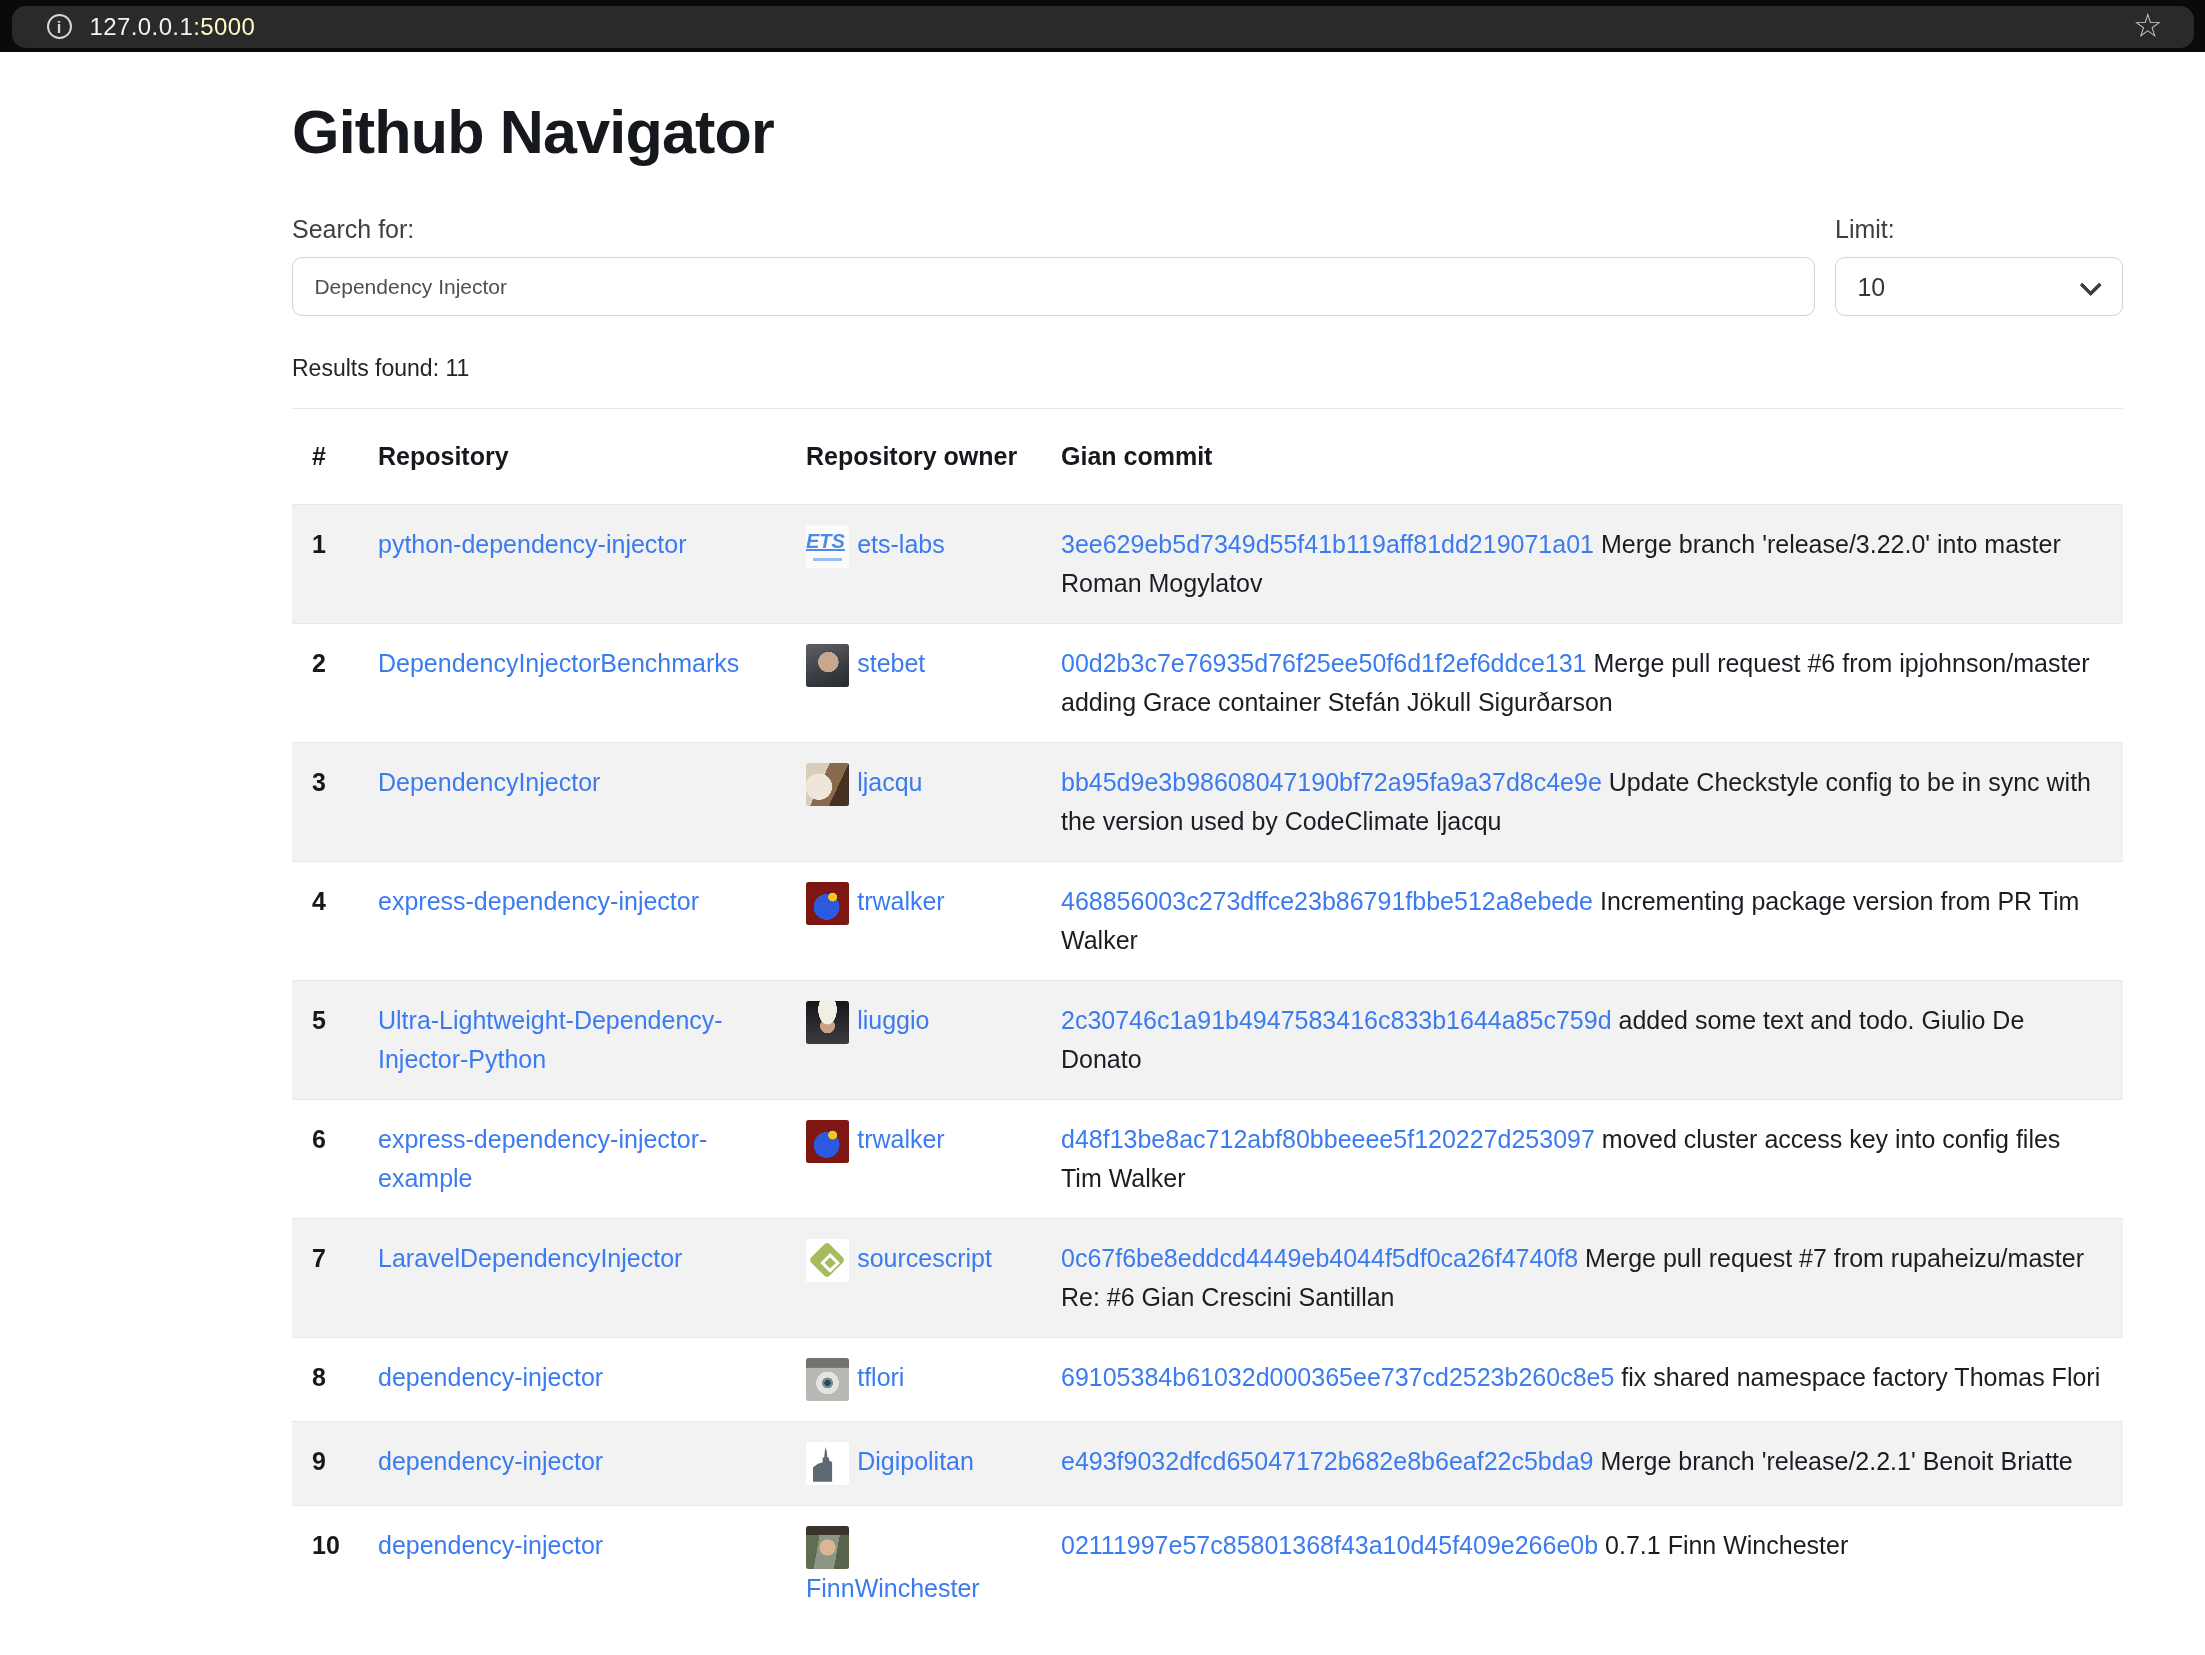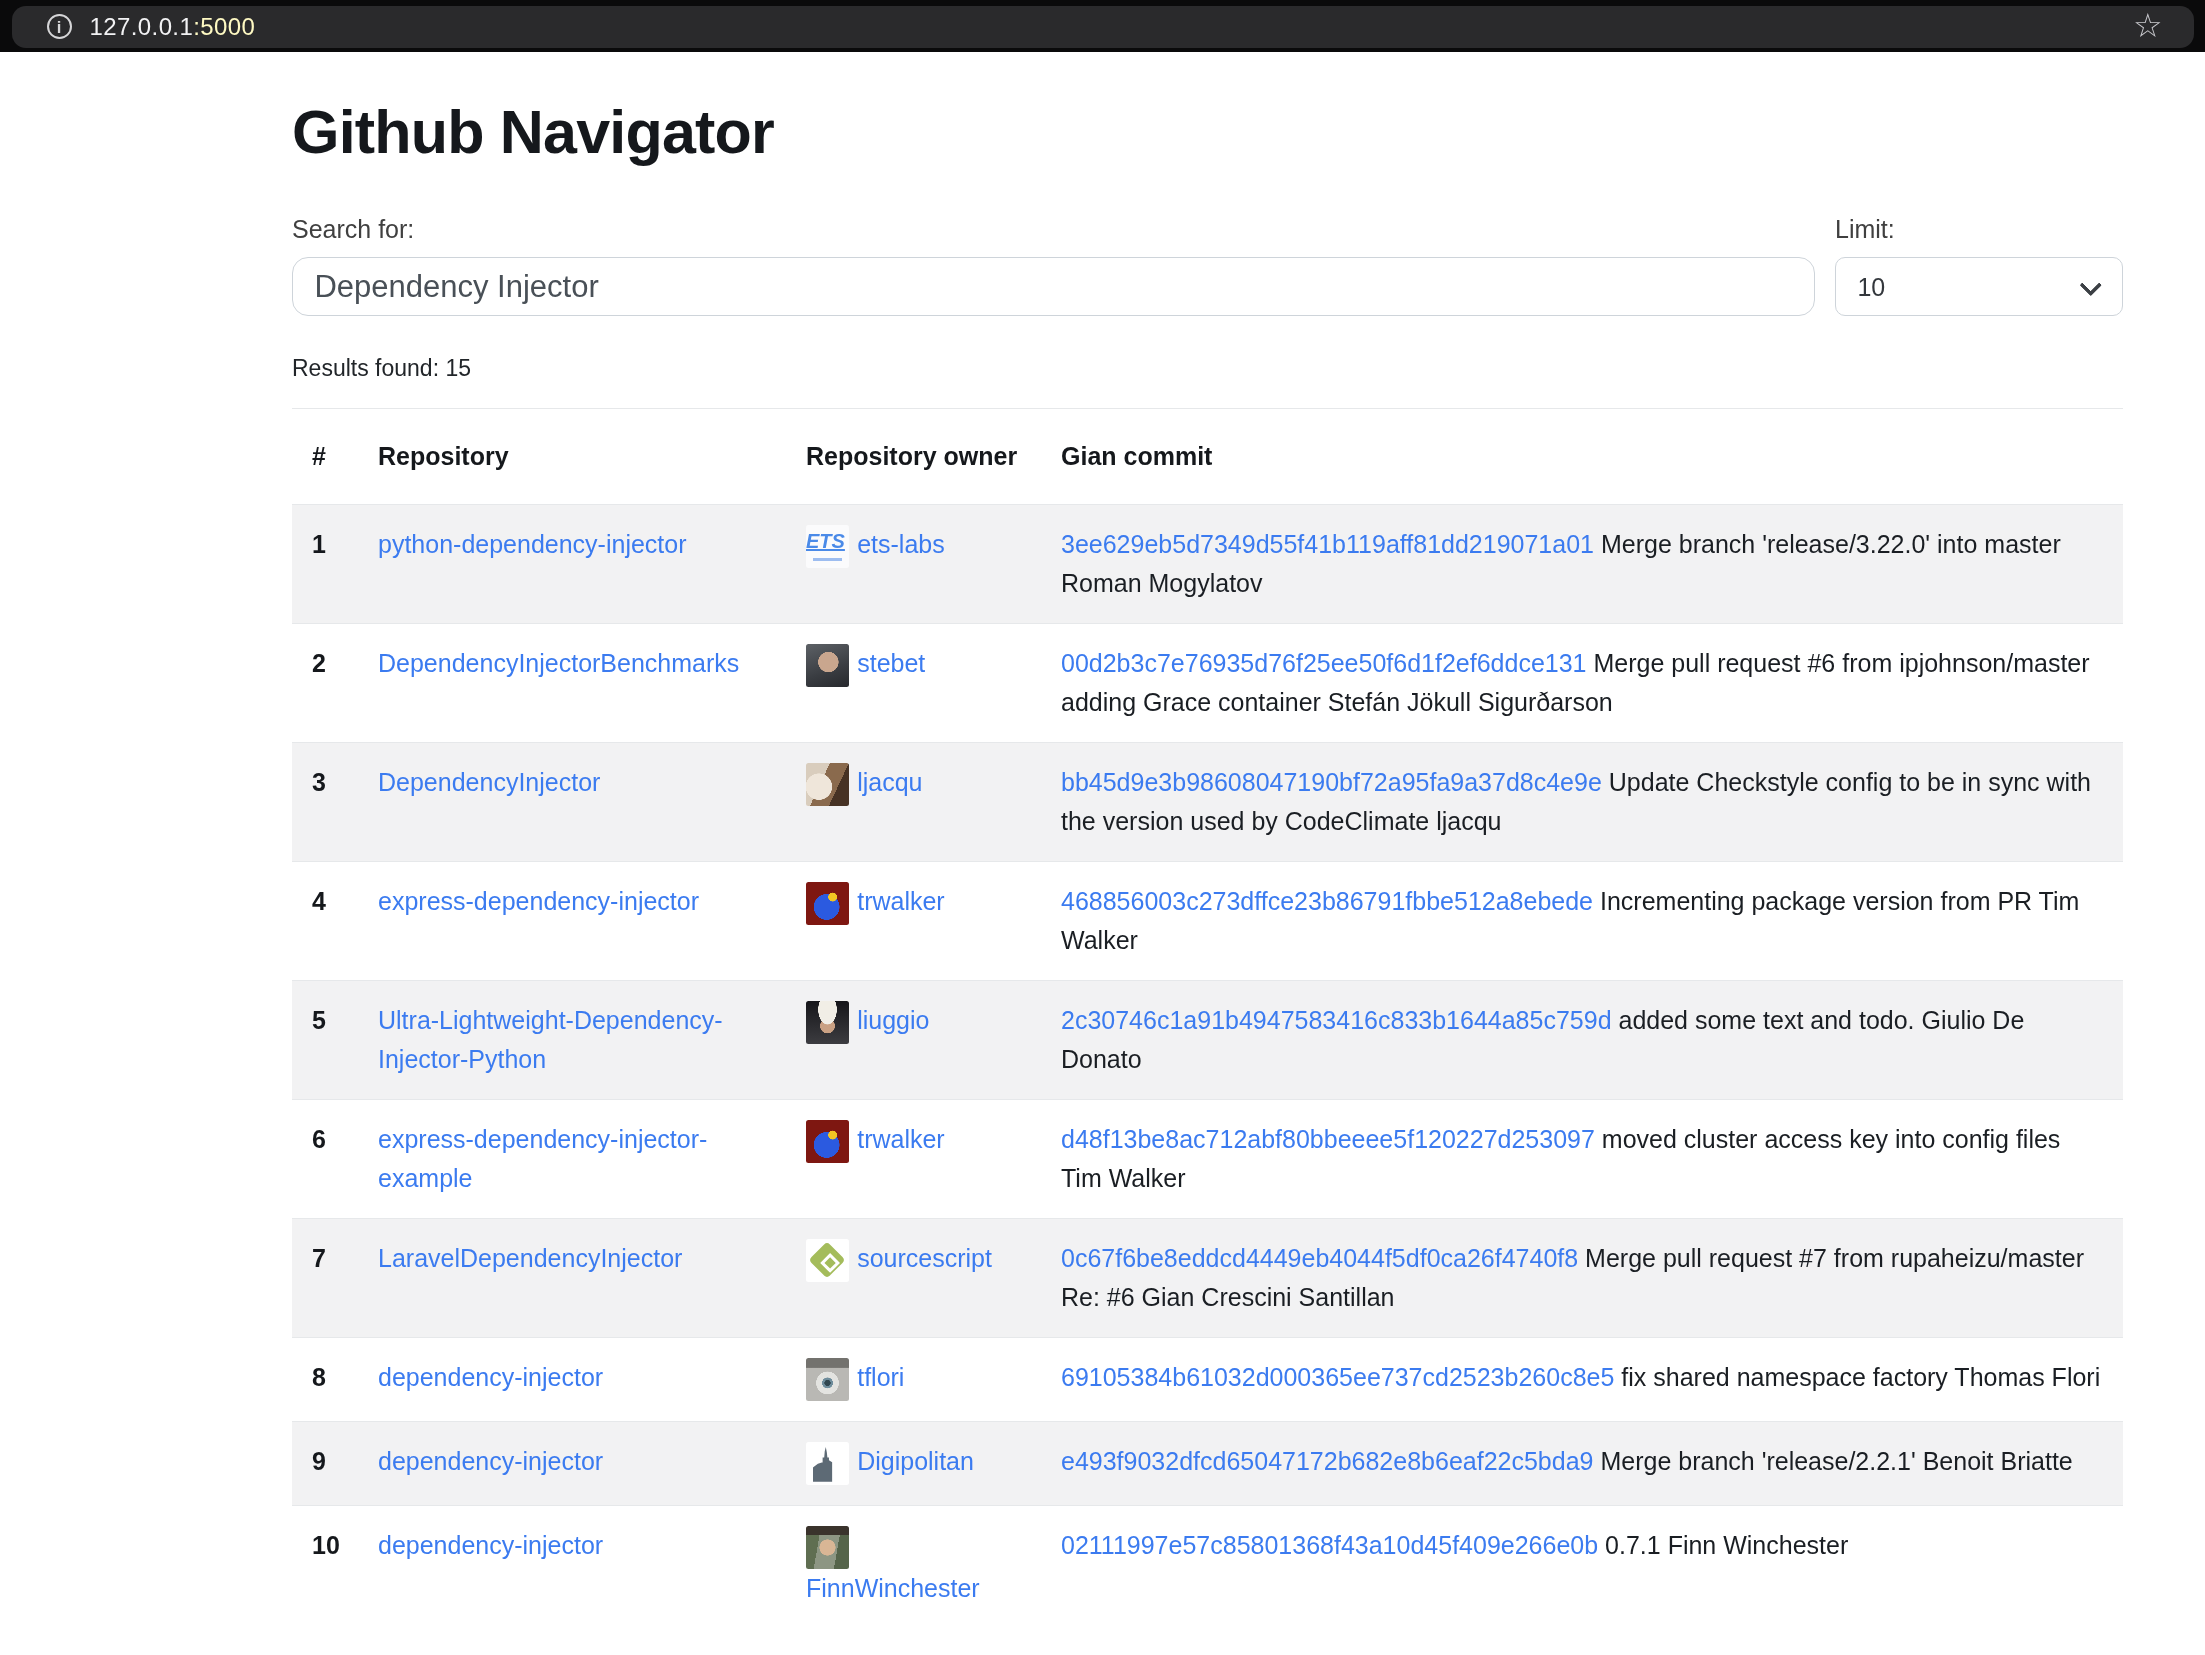--- a/index.html
+++ b/index.html
@@ -19,22 +19,22 @@
     color: #c9c9ce; font-size: 33px; line-height: 1; }
 
   
   .page { padding: 45px 82px 0 292px; }
   h1.page-title { font-size: 61px; font-weight: 700; color: #15181c; letter-spacing: -0.8px; }
 
   .form-row { display: flex; gap: 20px; margin-top: 48px; }
   .search-group { flex: 1 1 auto; }
   .limit-group { flex: 0 0 288px; }
   .field-label { font-size: 25px; color: #404040; margin-bottom: 13px; }
-  .text-input { width: 100%; height: 59px; border: 1.6px solid #ced4da; border-radius: 16px;
-    font-size: 31px; color: #495057; padding: 0 21.4px; background: #fff; outline: none;
+  .text-input { width: 100%; height: 59px; border: 1.6px solid #ced4da; border-radius: 10px;
+    font-size: 21px; color: #495057; padding: 0 21.4px; background: #fff; outline: none;
     font-family: inherit; }
   .select-wrap { position: relative; }
   .limit-select { width: 100%; height: 59px; border: 1.6px solid #ced4da; border-radius: 10px;
     font-size: 25px; color: #33373c; padding: 0 21.4px; background: #fff;
     appearance: none; -webkit-appearance: none; outline: none; font-family: inherit; }
   .chevron-down-icon { position: absolute; right: 25px; top: 20px; width: 15px; height: 15px;
     pointer-events: none; }
   .chevron-down-icon::before { content: ""; position: absolute; left: 0; top: 0;
     width: 11.5px; height: 11.5px; border-right: 4.1px solid #3c4045; border-bottom: 4.1px solid #3c4045;
     border-radius: 1.6px; transform: rotate(45deg); }
@@ -119,21 +119,21 @@
       <div class="field-label">Limit:</div>
       <div class="select-wrap">
         <select class="limit-select">
           <option>10</option>
         </select>
         <span class="chevron-down-icon"></span>
       </div>
     </div>
   </div>
 
-  <div class="results-summary">Results found: 15</div>
+  <div class="results-summary">Results found: 11</div>
 
   <table class="results-table">
     <colgroup>
       <col class="col-num">
         <col class="col-repo">
         <col class="col-owner">
         <col>
     </colgroup>
     <thead>
       <tr>

